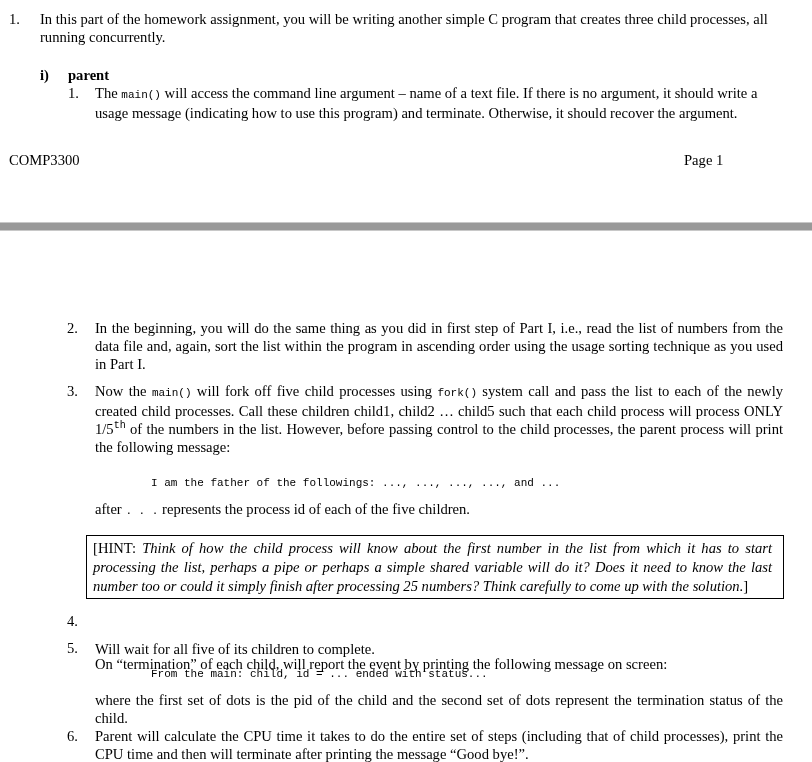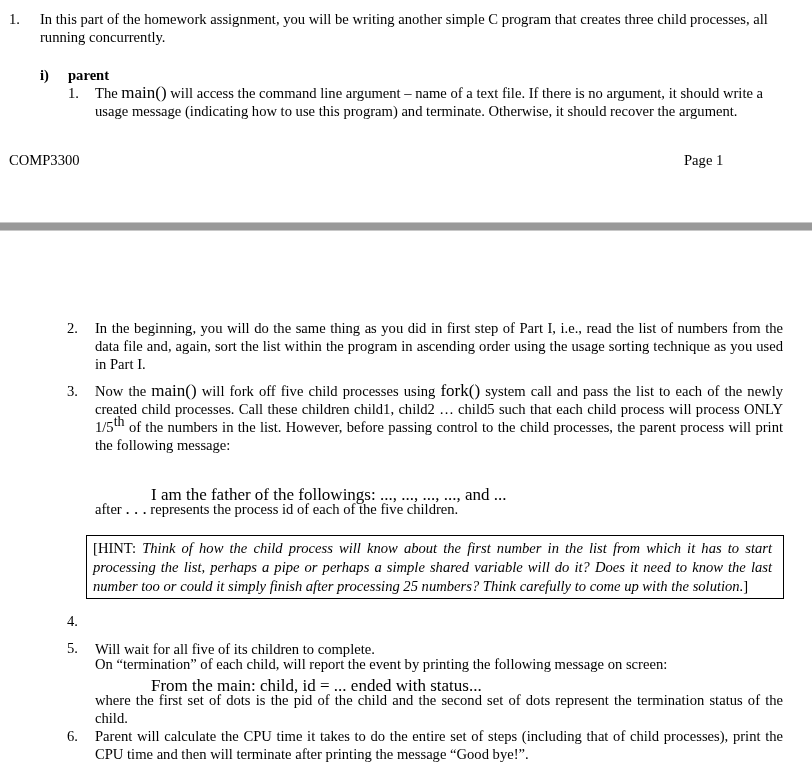--- a/index.html
+++ b/index.html
@@ -11,23 +11,22 @@
       width: 812px;
       height: 762px;
       position: relative;
       overflow: hidden;
       font-family: "Liberation Serif", "DejaVu Serif", serif;
       font-size: 14.6px;
       color: #000;
       line-height: 18px;
     }
     .mono {
-      font-family: Liberation Serif, serif;
-      font-size: 17px;
-      margin-top: 12px;
+      font-family: Liberation Mono, monospace;
+      font-size: 11px;
     }
     .abs { position: absolute; }
     .num { position: absolute; }
     .text-block { position: absolute; }
     .justify { text-align: justify; text-align-last: left; }
     b, .bold { font-weight: normal; }
     i, .ital { font-style: italic; }
 
     
     #p1-item1-num { left: 9px; top: 10px; }
@@ -80,21 +79,21 @@
     #p2-item5-num { top: 639px; }
     #p2-item5-text { top: 639px; margin-top: 16px; }
 
     #p2-status-msg { left: 151px; top: 665px; white-space: pre; }
 
     #p2-item5-cont { top: 691px; }
 
     #p2-item6-num { top: 727px; }
     #p2-item6-text { top: 727px; }
 
-    sup { font-size: 14px; line-height: 0; vertical-align: super; }
+    sup { font-size: 10px; line-height: 0; vertical-align: super; font-family: Liberation Mono, monospace; }
   </style>
 </head>
 <body>
 
 <div>
   <span id="p1-item1-num" class="num">1.</span>
   <div id="p1-item1-text" class="text-block">In this part of the homework assignment, you will be writing another simple C program that creates three child processes, all running concurrently.</div>
 
   <span id="p1-sub-num" class="num">i)</span>
   <span id="p1-sub-title" class="abs">parent</span>

